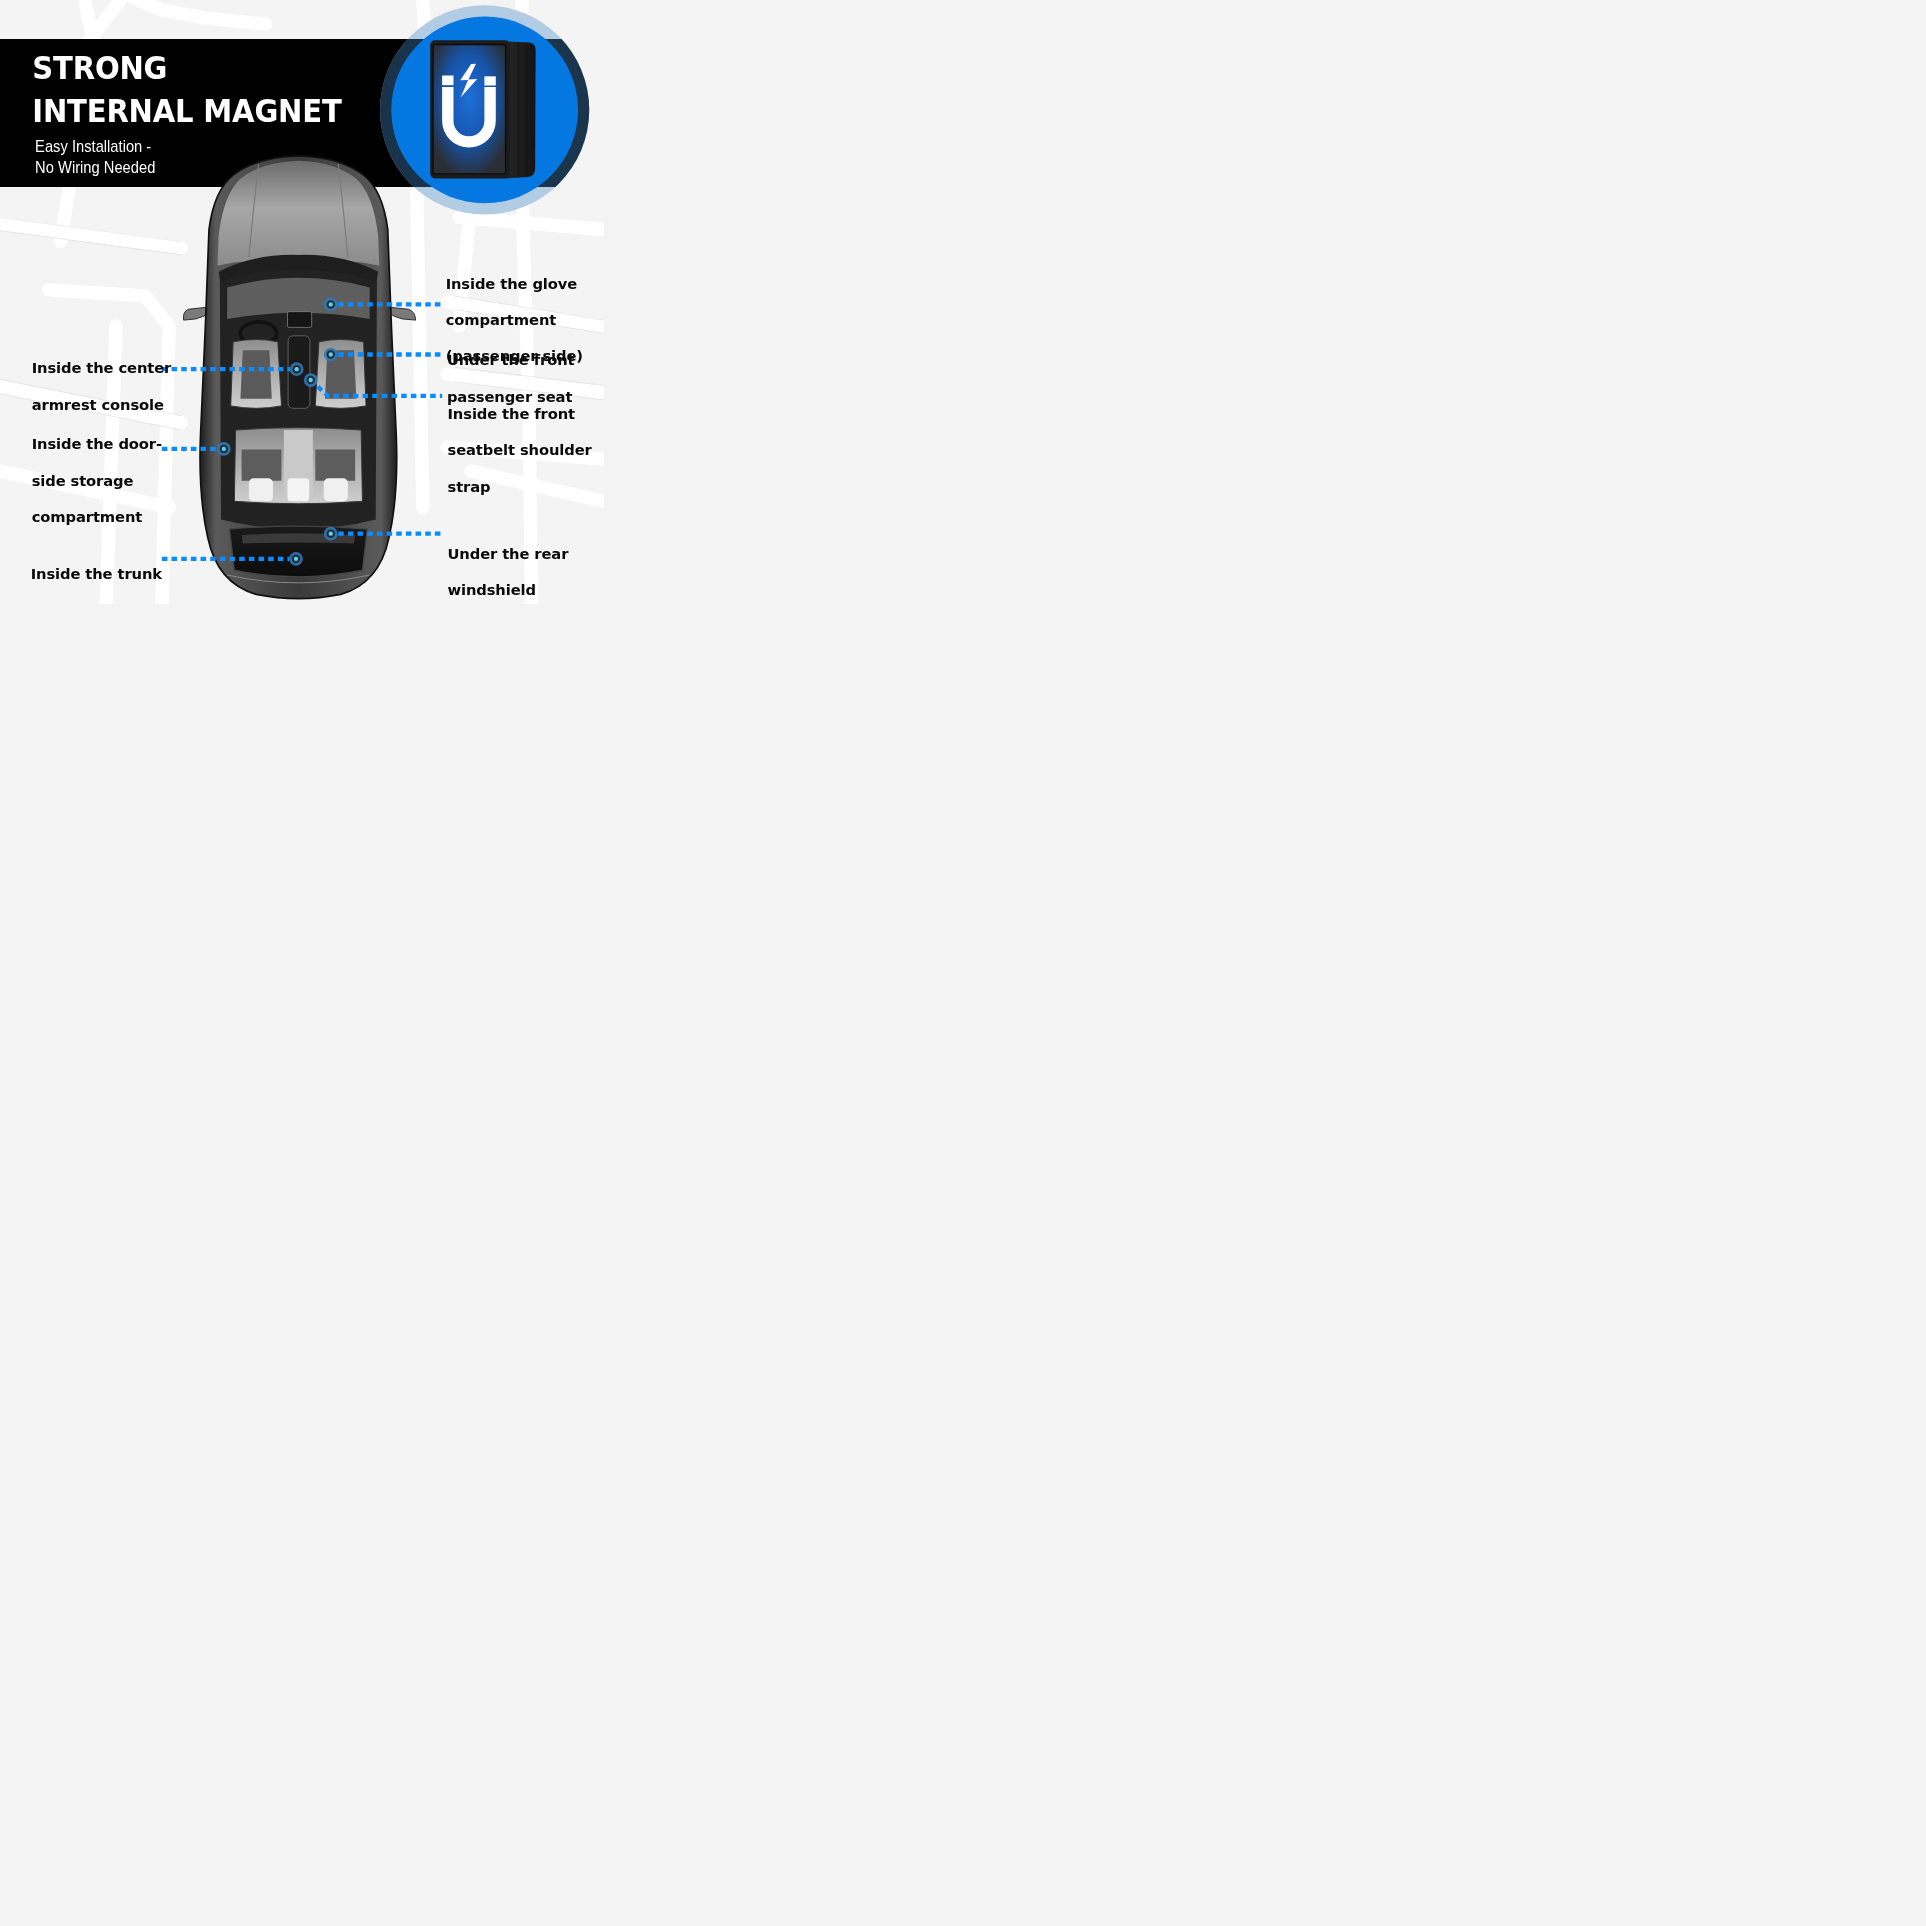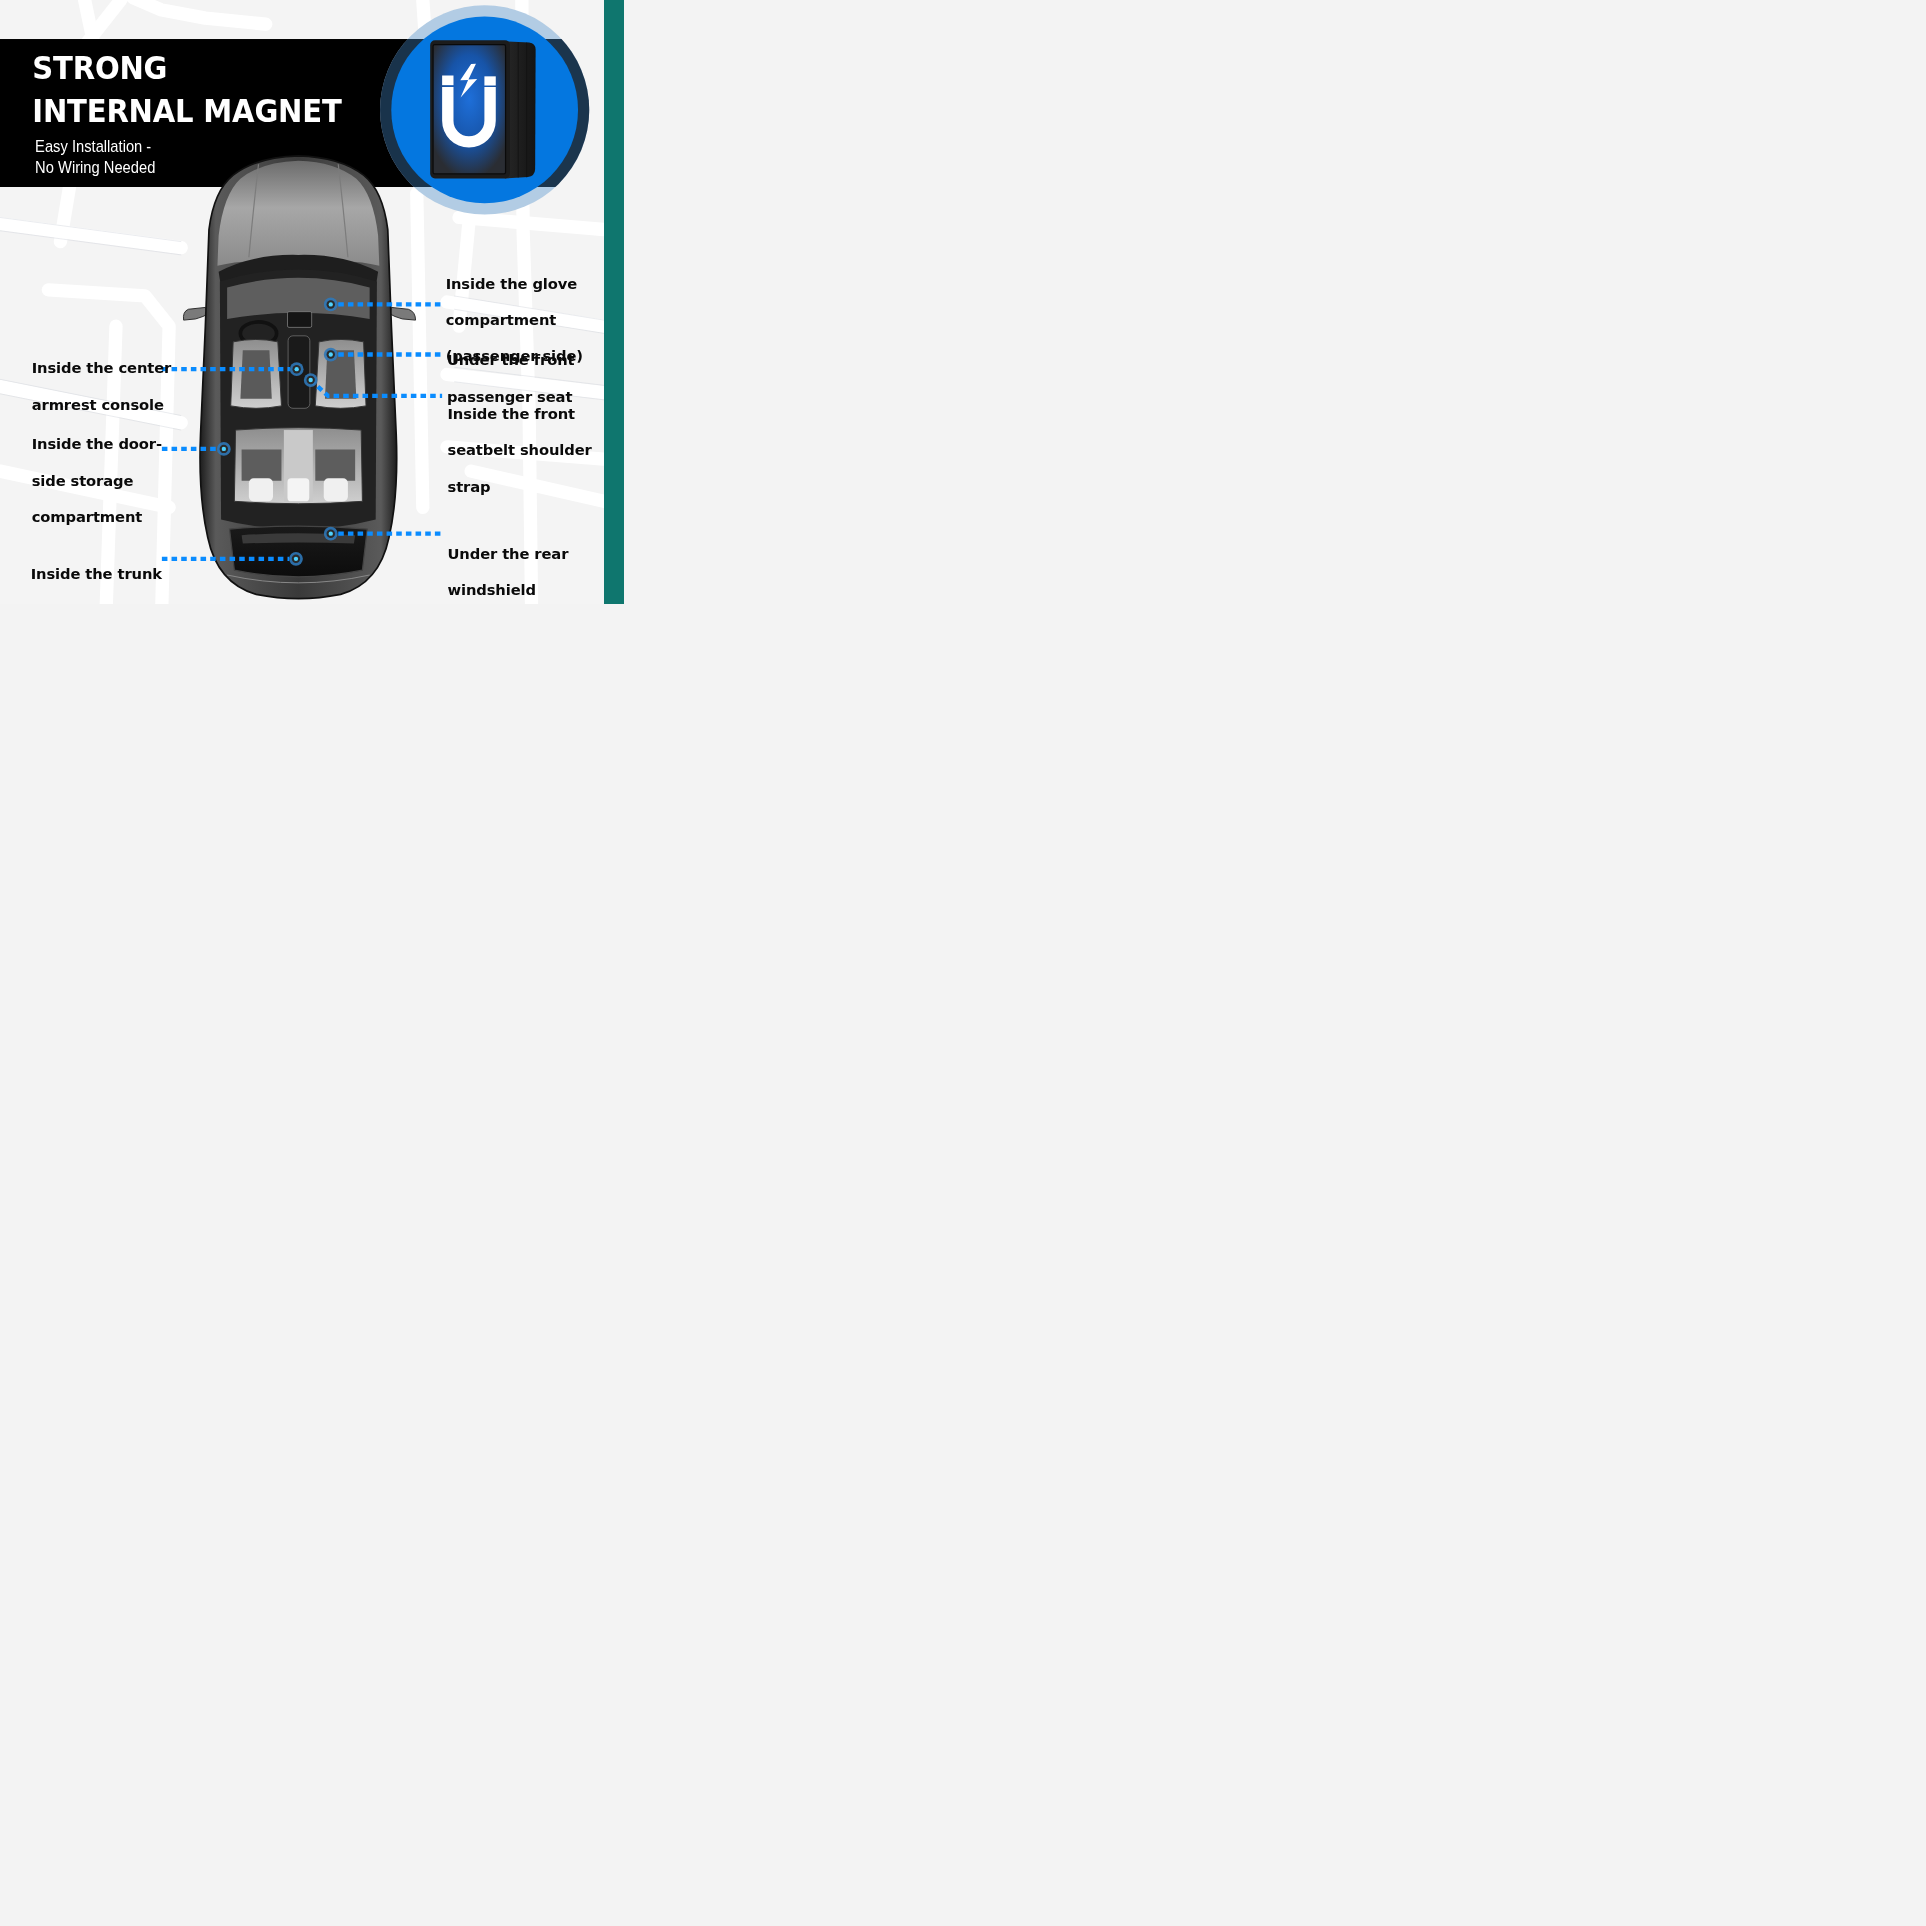--- a/index.html
+++ b/index.html
@@ -1,23 +1,22 @@
 <!DOCTYPE html>
 <html style="font-size:6.2px"><head>
 <meta charset="utf-8">
 <style>
   html, body { margin: 0; padding: 0; background: #f3f3f3; }
   .canvas {
     position: relative;
     width: 604px;
     height: 604px;
     overflow: hidden;
-    background: #0f766e;
+    background: #ec4899;
     font-family: "DejaVu Sans", "Liberation Sans", sans-serif;
-    padding-left: 20px;
   }
   .canvas svg.stage {
     position: absolute; left: 0; top: 0;
     width: 604px; height: 604px;
   }
   
   .overlay {
     position: absolute; left: 0; top: 0;
     width: 1926px; height: 1926px;
     transform: scale(0.3136);

